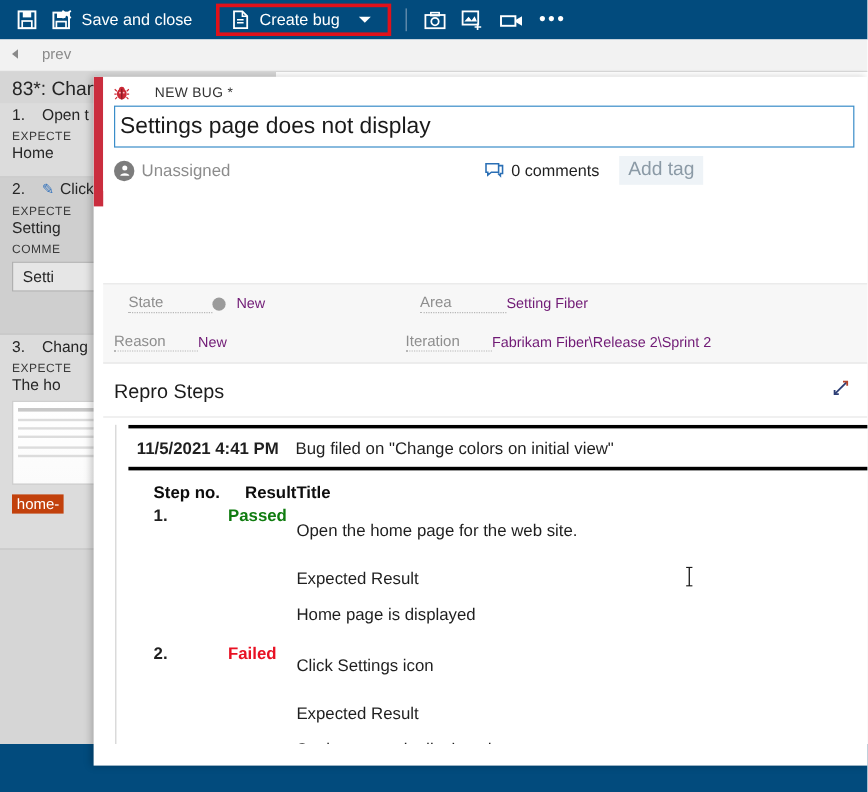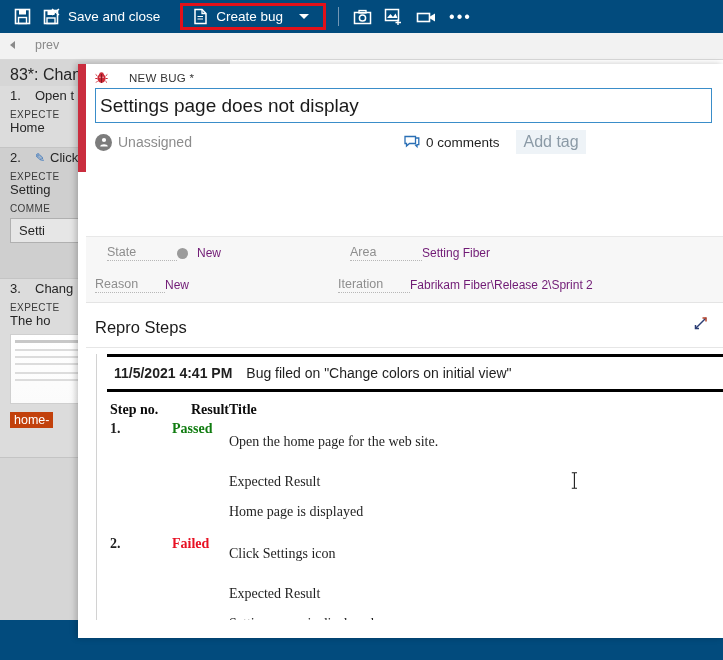--- a/index.html
+++ b/index.html
@@ -306,23 +306,22 @@
     padding: 8px 0 8px 7px;
     font-size: 14px;
     display: flex;
     gap: 14px;
     white-space: nowrap;
   }
   #filed-date { font-weight: bold; }
   table.steps {
     border-collapse: collapse;
     margin-top: 8px;
-    margin-left: 3px;
+    margin-left: 21px;
     font-size: 14px;
-    font-family: Liberation Serif, serif;
   }
   table.steps th {
     text-align: left;
     font-weight: bold;
     padding: 2px 0 2px 0;
     font-size: 14px;
     color: #0d0d0d;
   }
   table.steps th.c-num { width: 62px; }
   table.steps th.c-res { width: 57px; text-align: right; }

